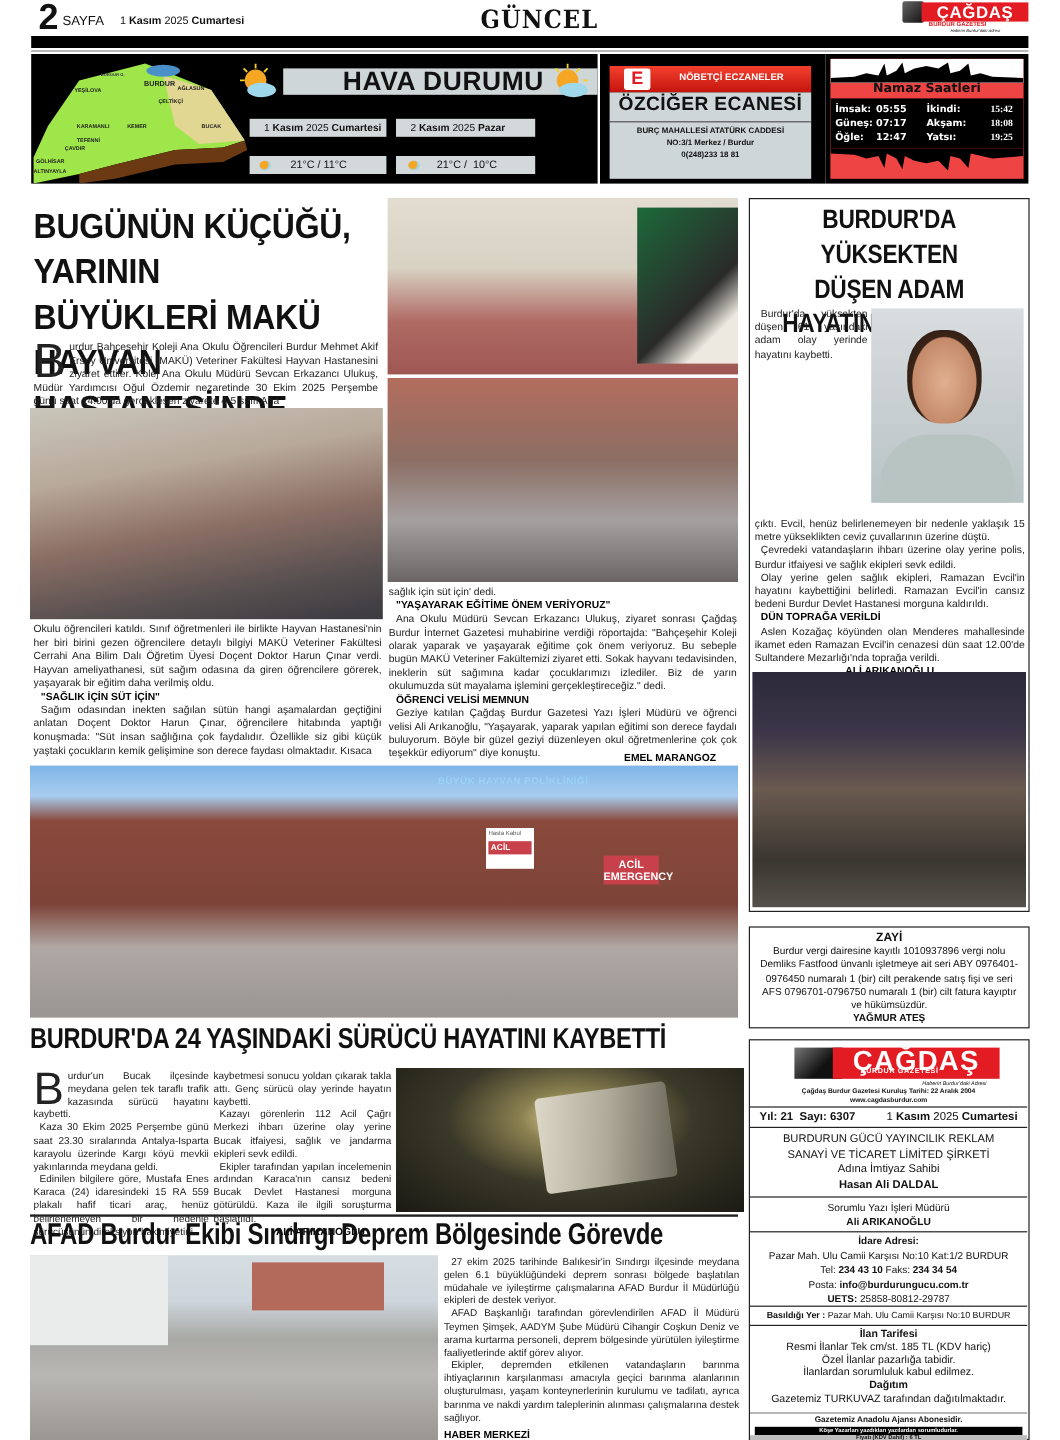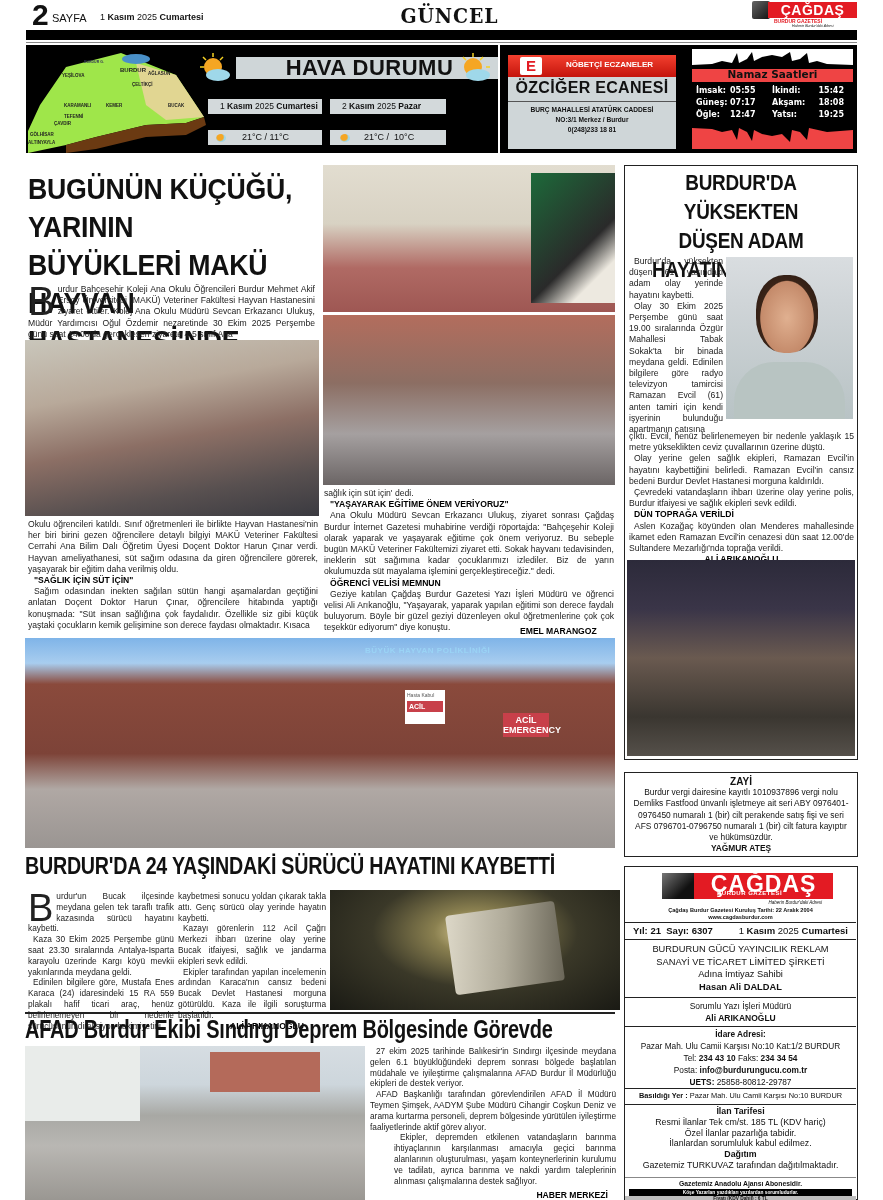--- a/index.html
+++ b/index.html
@@ -36,21 +36,21 @@
   .pharm-sep { left: 0; top: 24px; width: 168px; height: 1px; background: #555; }
   .pharm-addr { left: 0; top: 28px; width: 168px; text-align: center; font-size: 6.6px; font-weight: 700; line-height: 10px; }
   
   .prayer { left: 688px; top: 45px; width: 169px; height: 108px; background: #000; }
   .prayer-box { left: 4px; top: 4px; width: 161px; height: 100px; background: #ef4444; overflow: hidden; }
   .prayer-skyline { left: 0; top: 0; width: 161px; height: 20px; background: #fff; }
   .prayer-title { left: 0; top: 19px; width: 161px; text-align: center; font-size: 10.5px; font-weight: 700; font-family: "DejaVu Sans", sans-serif; }
   .prayer-grid { left: 0; top: 33px; width: 161px; height: 42px; background: #000; color: #fff; font-family: "DejaVu Sans", sans-serif; font-size: 8px; font-weight: 700; padding: 3px 4px; }
   .prayer-row { display: flex; height: 12px; line-height: 12px; }
   .prayer-row span { display: inline-block; }
-  .pn { width: 34px; } .pt { width: 42px; } .pn2 { width: 42px; } .pt2 { width: 30px; text-align: right; }
+  .pn { width: 34px; } .pt { width: 42px; } .pn2 { width: 42px; } .pt2 { width: 30px; text-align: right; font-family: Liberation Serif, serif; }
 
   
   .h1 { font-weight: 900; font-family: "Liberation Sans", sans-serif; letter-spacing: -0.3px; line-height: 1; }
   .art1-title { left: 28px; top: 170px; width: 300px; font-size: 29px; line-height: 38px; transform: scaleX(0.92); transform-origin: left top; }
   .body-text { font-size: 8.6px; line-height: 11.2px; text-align: justify; color: #222; }
   .dropcap { float: left; font-size: 40px; line-height: 30px; font-weight: 400; margin-right: 3px; margin-top: 2px; }
   .sub-h { font-weight: 700; font-size: 8.6px; color: #000; }
   .byline { font-weight: 700; font-size: 8.6px; color: #000; }
   .photo { overflow: hidden; }
   .p1 { left: 25px; top: 340px; width: 294px; height: 176px; background: linear-gradient(170deg,#c9c6bb 0%,#b8a99a 30%,#8c6f65 55%,#585050 80%,#3a3a40 100%); }
@@ -250,30 +250,29 @@
 </div>
 
 <div class="abs rbox"></div>
 <div class="abs r-title h1">
   <div>BURDUR'DA YÜKSEKTEN</div>
   <div>DÜŞEN ADAM</div>
   <div>HAYATINI KAYBETTİ</div>
 </div>
 <div class="abs body-text" style="left:629px;top:256px;width:94px;text-align:justify;">
   <p style="text-indent:5px;">Burdur'da yüksekten düşen 61 yaşındaki adam olay yerinde hayatını kaybetti.</p>
-  <p style="text-indent:5px;">Olay 30 Ekim 2025 Perşembe günü saat 19.00 sıralarında Özgür Mahallesi Tabak Sokak'ta bir binada meydana geldi. Edinilen bilgilere göre radyo televizyon tamircisi Ramazan Evcil (61) anten tamiri için kendi işyerinin bulunduğu apartmanın çatısına</p>
 </div>
 <div class="abs photo portrait">
   <div style="position:absolute;left:30px;top:18px;width:62px;height:78px;border-radius:45%;background:radial-gradient(ellipse at 50% 55%,#e0b090 0%,#c48a6a 60%,#3a2418 62%,#231510 100%);"></div>
   <div style="position:absolute;left:8px;top:105px;width:111px;height:57px;border-radius:40px 40px 0 0;background:#b8c4c2;"></div>
 </div>
 <div class="abs body-text" style="left:629px;top:431px;width:225px;">
   <p>çıktı. Evcil, henüz belirlenemeyen bir nedenle yaklaşık 15 metre yükseklikten ceviz çuvallarının üzerine düştü.</p>
+  <p style="text-indent:5px;">Çevredeki vatandaşların ihbarı üzerine olay yerine polis, Burdur itfaiyesi ve sağlık ekipleri sevk edildi.</p>
   <p style="text-indent:5px;">Olay yerine gelen sağlık ekipleri, Ramazan Evcil'in hayatını kaybettiğini belirledi. Ramazan Evcil'in cansız bedeni Burdur Devlet Hastanesi morguna kaldırıldı.</p>
-  <p style="text-indent:5px;">Çevredeki vatandaşların ihbarı üzerine olay yerine polis, Burdur itfaiyesi ve sağlık ekipleri sevk edildi.</p>
   <p class="sub-h" style="padding-left:5px;">DÜN TOPRAĞA VERİLDİ</p>
   <p style="text-indent:5px;">Aslen Kozağaç köyünden olan Menderes mahallesinde ikamet eden Ramazan Evcil'in cenazesi dün saat 12.00'de Sultandere Mezarlığı'nda toprağa verildi.</p>
   <p class="byline" style="text-align:center;">ALİ ARIKANOĞLU</p>
 </div>
 <div class="abs photo p-night"></div>
 
 <div class="abs zayi">
   <div class="zt">ZAYİ</div>
   <div>Burdur vergi dairesine kayıtlı 1010937896 vergi nolu Demliks Fastfood ünvanlı işletmeye ait seri ABY 0976401-0976450 numaralı 1 (bir) cilt perakende satış fişi ve seri AFS 0796701-0796750 numaralı 1 (bir) cilt fatura kayıptır ve hükümsüzdür.</div>
   <div style="font-weight:700;">YAĞMUR ATEŞ</div>
@@ -297,22 +296,22 @@
 
 <div class="abs a4-rule"></div>
 <div class="abs a4-title">AFAD Burdur Ekibi Sındırgı Deprem Bölgesinde Görevde</div>
 <div class="abs photo p6">
   <div style="position:absolute;left:0;top:0;width:115px;height:75px;background:#e9ecea;"></div>
   <div style="position:absolute;left:185px;top:6px;width:110px;height:40px;background:#b46a5a;"></div>
 </div>
 <div class="abs body-text" style="left:370px;top:1046px;width:246px;font-size:8.3px;line-height:10.8px;">
   <p style="text-indent:6px;">27 ekim 2025 tarihinde Balıkesir'in Sındırgı ilçesinde meydana gelen 6.1 büyüklüğündeki deprem sonrası bölgede başlatılan müdahale ve iyileştirme çalışmalarına AFAD Burdur İl Müdürlüğü ekipleri de destek veriyor.</p>
   <p style="text-indent:6px;">AFAD Başkanlığı tarafından görevlendirilen AFAD İl Müdürü Teymen Şimşek, AADYM Şube Müdürü Cihangir Coşkun Deniz ve arama kurtarma personeli, deprem bölgesinde yürütülen iyileştirme faaliyetlerinde aktif görev alıyor.</p>
-  <p style="text-indent:6px;margin-left:24px;">Ekipler, depremden etkilenen vatandaşların barınma ihtiyaçlarının karşılanması amacıyla geçici barınma alanlarının oluşturulması, yaşam konteynerlerinin kurulumu ve tadilatı, ayrıca barınma ve nakdi yardım taleplerinin alınması çalışmalarına destek sağlıyor.</p>
-  <p class="byline" style="text-align:right;padding-right:8px;margin-top:4px;">HABER MERKEZİ</p>
+  <p style="text-indent:6px;">Ekipler, depremden etkilenen vatandaşların barınma ihtiyaçlarının karşılanması amacıyla geçici barınma alanlarının oluşturulması, yaşam konteynerlerinin kurulumu ve tadilatı, ayrıca barınma ve nakdi yardım taleplerinin alınması çalışmalarına destek sağlıyor.</p>
+  <p class="byline" style="text-align:left;padding-right:8px;margin-top:4px;">HABER MERKEZİ</p>
 </div>
 
 <div class="abs mast">
   <div class="abs mast-logo">
     <div class="face"></div>
     <div class="red">ÇAĞDAŞ</div>
     <div class="sub">BURDUR GAZETESİ</div>
   </div>
   <div class="abs mast-tag">Haberin Burdur'daki Adresi</div>
   <div class="abs mast-founded">

